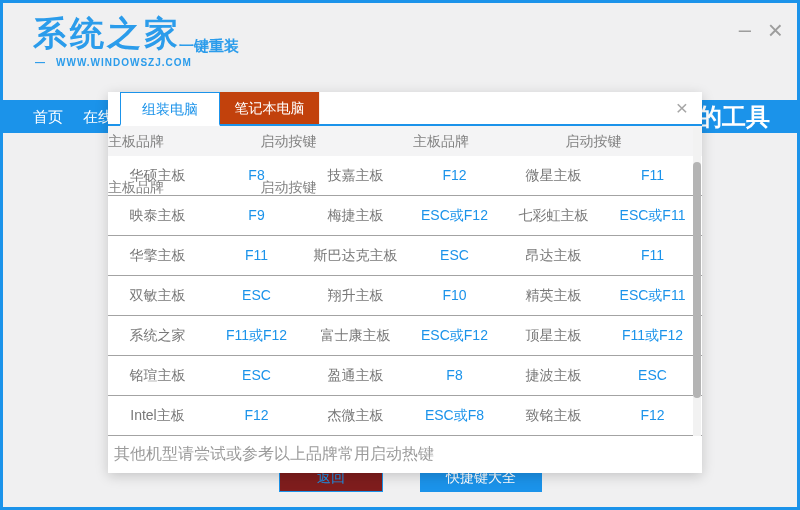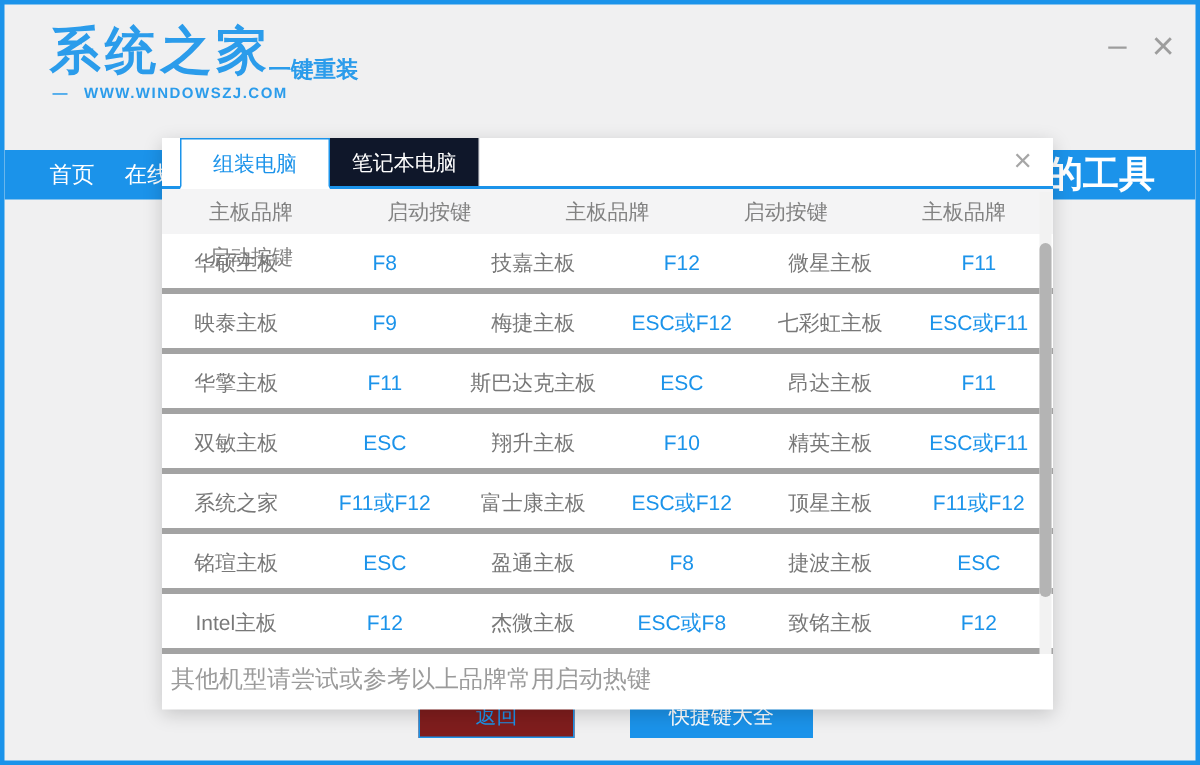--- a/index.html
+++ b/index.html
@@ -24,29 +24,29 @@
   .nav-item.n0{left:30px;}
   .nav-item.n1{left:80px;}
   .banner-frag{position:absolute;left:695px;top:0;line-height:33px;font-size:24px;
         color:#ffffff;font-weight:bold;white-space:nowrap;}
   
   .modal{position:absolute;left:105px;top:63px;width:594px;height:381px;background:#ffffff;
         box-shadow:0 3px 12px rgba(0,0,0,0.18);z-index:5;margin-top:26px;}
   .tabstrip{position:relative;height:34px;display:flex;align-items:flex-end;
         padding-left:12px;border-bottom:2px solid #1b93ea;}
   .tab{width:100px;height:32px;line-height:32px;text-align:center;font-size:14px;
-        background:#0f172a;color:#ffffff;border-right:1px solid rgba(255,255,255,0.9);cursor:pointer;}
+        background:#c2410c;color:#ffffff;border-right:1px solid rgba(255,255,255,0.9);cursor:pointer;}
   .tab.active{height:34px;line-height:32px;background:#ffffff;color:#1b93ea;
         border:1px solid #1b93ea;border-bottom:2px solid #ffffff;margin-bottom:-2px;z-index:2;}
   .modal-close{position:absolute;right:14px;top:5px;font-size:21px;color:#a6a6a6;
         line-height:21px;cursor:pointer;}
-  .thead{display:grid;grid-template-columns:repeat(5,1fr);height:30px;line-height:30px;
-        background:#f4f4f5;color:#828282;font-size:14px;text-align:center;}
+  .thead{display:grid;grid-template-columns:repeat(4,1fr);height:30px;line-height:30px;
+        background:#f4f4f5;color:#828282;font-size:14px;gap:16px;}
   .trow{display:grid;grid-template-columns:repeat(6,1fr);height:40px;line-height:39px;
-        border-bottom:4px solid #a3a3a3;text-align:center;font-size:14px;}
+        border-bottom:1px solid #a3a3a3;text-align:center;font-size:14px;}
   .cell.brand{color:#787878;}
   .cell.key{color:#1b93ea;}
   .note-row{height:37px;line-height:36px;padding-left:6px;font-size:16px;color:#9b9b9b;}
   .scroll-track{position:absolute;right:1px;top:36px;width:8px;height:308px;background:#f2f2f2;}
   .scroll-thumb{position:absolute;right:1px;top:70px;width:8px;height:236px;
         background:#b4b4b4;border-radius:4px;cursor:grab;}
   
   .btn{position:absolute;top:459px;height:30px;font-size:14px;text-align:center;
         line-height:28px;cursor:pointer;}
   .btn-back{left:276px;width:104px;background:#7f1d1d;border:1px solid #1b93ea;color:#1b93ea;}

